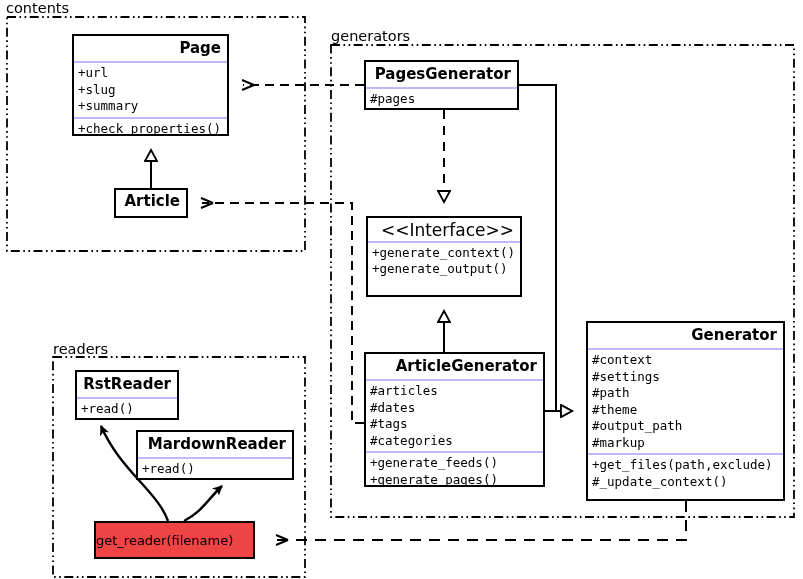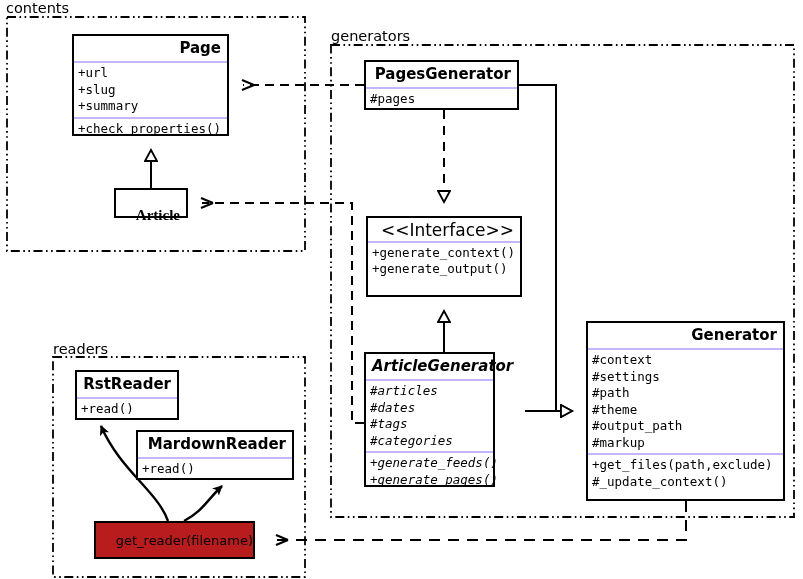--- a/index.html
+++ b/index.html
@@ -65,25 +65,25 @@
     font-family: "DejaVu Sans Mono", monospace;
     font-size: 12.5px;
     color: #000;
     padding: 0 2px 0 4px;
     line-height: 1.32;
     white-space: nowrap;
   }
   .funcbox {
     position: absolute;
     border: 2px solid #000;
-    background: #b91c1c;
+    background: #ef4444;
     box-sizing: border-box;
     display: flex;
     align-items: center;
-    justify-content: flex-end;
+    justify-content: flex-start;
   }
   .funcbox .fnlabel {
     font-family: "DejaVu Sans", sans-serif;
     font-size: 13px;
     color: #000;
     white-space: nowrap;
   }
 </style>
 </head>
 <body>
@@ -143,39 +143,39 @@
       <div class="member">+url</div>
       <div class="member">+slug</div>
       <div class="member">+summary</div>
     </div>
     <div class="compartment">
       <div class="member">+check_properties()</div>
     </div>
   </div>
 
   <div class="umlbox" style="left:114px; top:188px; width:74px; height:30px;">
-    <div class="title" style="padding-top:17px;font-family:Liberation Serif, serif;">Article</div>
+    <div class="title" style="padding-top:3px;">Article</div>
   </div>
 
   <div class="umlbox" style="left:364px; top:60px; width:155px; height:50px;">
     <div class="title">PagesGenerator</div>
     <div class="compartment">
       <div class="member">#pages</div>
     </div>
   </div>
 
   <div class="umlbox" style="left:366px; top:216px; width:156px; height:81px;">
     <div class="stereo">&lt;&lt;Interface&gt;&gt;</div>
     <div class="compartment">
       <div class="member">+generate_context()</div>
       <div class="member">+generate_output()</div>
     </div>
   </div>
 
-  <div class="umlbox" style="left:364px; top:352px; width:131px; height:135px;font-style:italic;">
+  <div class="umlbox" style="left:364px; top:352px; width:181px; height:135px;">
     <div class="title">ArticleGenerator</div>
     <div class="compartment">
       <div class="member">#articles</div>
       <div class="member">#dates</div>
       <div class="member">#tags</div>
       <div class="member">#categories</div>
     </div>
     <div class="compartment">
       <div class="member">+generate_feeds()</div>
       <div class="member">+generate_pages()</div>

